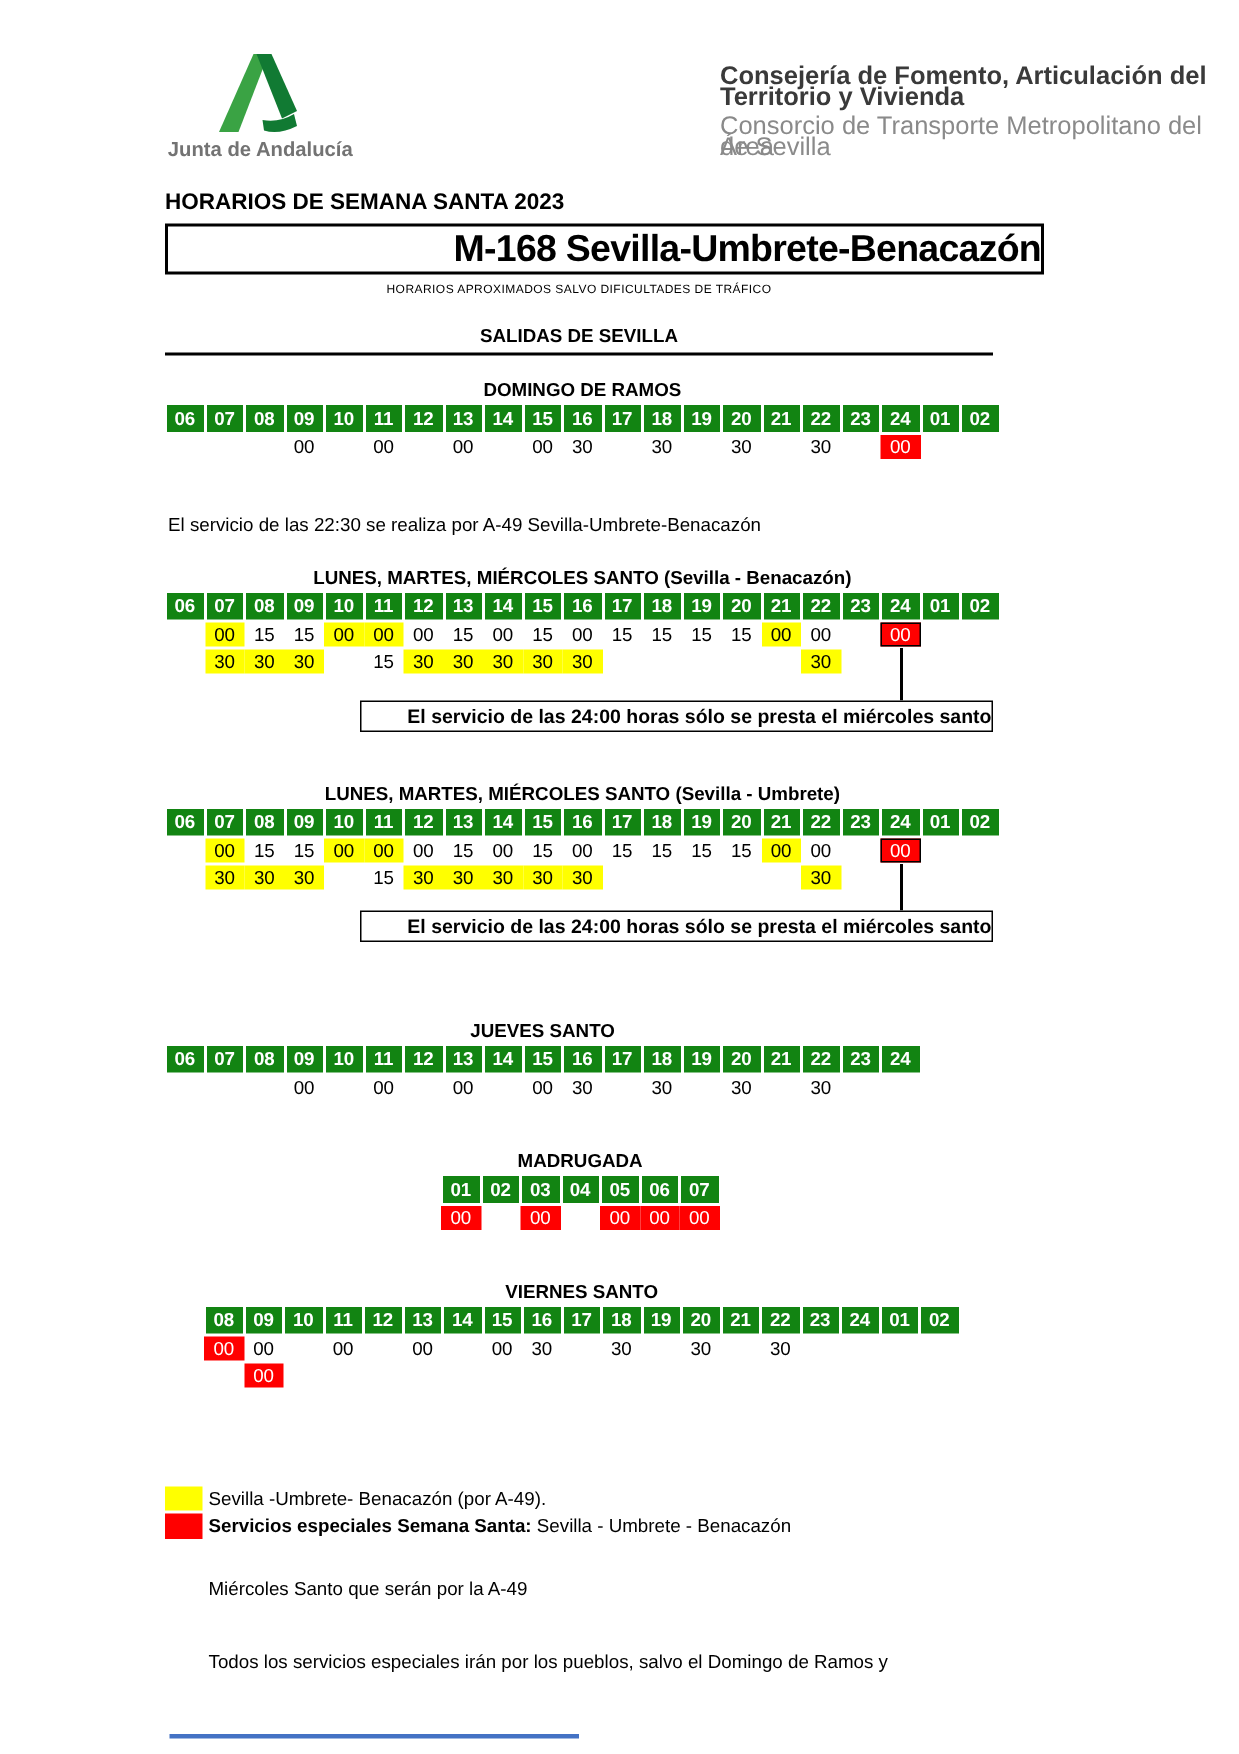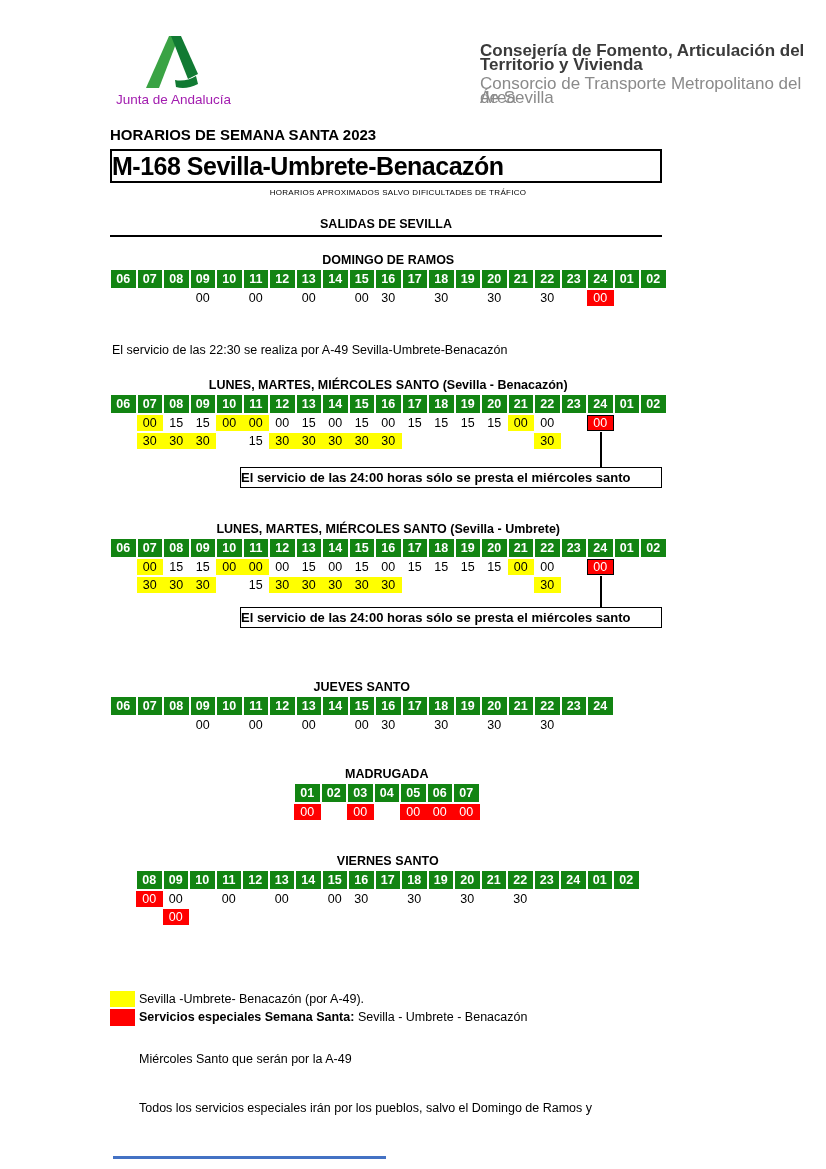--- a/index.html
+++ b/index.html
@@ -3,32 +3,32 @@
 <meta charset="utf-8">
 <style>
   html,body{margin:0;padding:0;background:#fff;}
   .page{position:relative;width:826px;height:1169px;background:#fff;overflow:hidden;
         font-family:"Liberation Sans",sans-serif;color:#000;}
   .abs{position:absolute;}
 
   
   .logo-svg{position:absolute;left:142px;top:34px;width:64px;height:56px;}
   .logo-text{position:absolute;left:96px;top:92px;width:155px;text-align:center;
-             font-weight:normal;font-size:13.5px;color:#a21caf;}
+             font-weight:bold;font-size:13.5px;color:#737373;}
   .org{position:absolute;left:480px;font-size:17px;line-height:14px;}
   .org.b{font-weight:bold;color:#3a3a3a;}
   .org.g{color:#8a8a8a;}
 
   
   .h-main{position:absolute;left:110px;top:126px;width:552px;
           font-weight:bold;font-size:15px;}
   .titlebox{position:absolute;left:110px;top:149px;width:548px;height:30px;
-            border:2px solid #000;text-align:left;font-weight:bold;font-size:25px;
-            line-height:30px;letter-spacing:-0.5px;}
-  .subtitle{position:absolute;left:122px;top:188px;width:552px;text-align:center;
+            border:2px solid #000;text-align:right;font-weight:bold;font-size:25px;
+            line-height:30px;letter-spacing:-0.5px;padding-left:34px;}
+  .subtitle{position:absolute;left:110px;top:188px;width:552px;text-align:center;
             font-size:8px;letter-spacing:0.3px;}
   .section-title{position:absolute;left:110px;top:217px;width:552px;text-align:center;
                  font-weight:bold;font-size:12.5px;}
   .section-rule{position:absolute;left:110px;top:235px;width:552px;height:2px;background:#000;}
 
   .note-2230{position:absolute;left:112px;top:343px;font-size:12.5px;}
 
   
   .tblock{position:absolute;}
   #tbl0{left:110px;top:252px;} #tbl1{left:110px;top:377px;} #tbl2{left:110px;top:521px;}
@@ -38,21 +38,21 @@
   .t-row.vrow{height:16px;}
   .hcell{width:26.5px;box-sizing:border-box;padding:0 1px;background-clip:content-box;
          background-color:#128412;color:#fff;font-weight:bold;font-size:12.5px;
          line-height:18px;text-align:center;}
   .vcell{width:26.5px;height:16px;line-height:16px;text-align:center;font-size:12.5px;}
   .c-y{background:#FFFF00;}
   .c-r{background:#FF0000;color:#fff;}
   .c-rb{background:#FF0000;color:#fff;outline:1.5px solid #000;outline-offset:-1px;}
 
   .notebox{position:absolute;left:240px;width:420px;height:19px;border:1px solid #000;
-           background:#fff;text-align:left;font-weight:bold;font-size:13px;line-height:19px;}
+           background:#fff;text-align:right;font-weight:bold;font-size:13px;line-height:19px;}
   #nb1{top:467px;} #nb2{top:607px;}
   .connector{position:absolute;left:600px;width:1.5px;background:#000;}
   #cn1{top:432px;height:35px;} #cn2{top:576px;height:31px;}
 
   
   .swatch{position:absolute;left:110px;width:25px;}
   #sw-y{top:991px;height:16px;background:#FFFF00;}
   #sw-r{top:1009px;height:17px;background:#FF0000;}
   .leg{position:absolute;left:139px;font-size:12.5px;line-height:17px;}
   #leg1{top:991px;} #leg2{top:1009px;}

